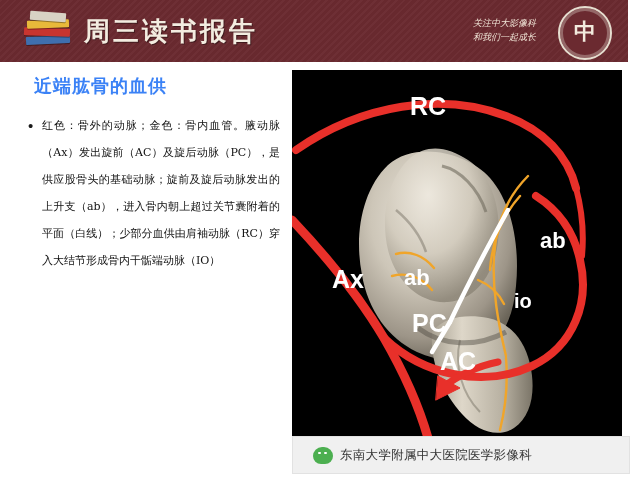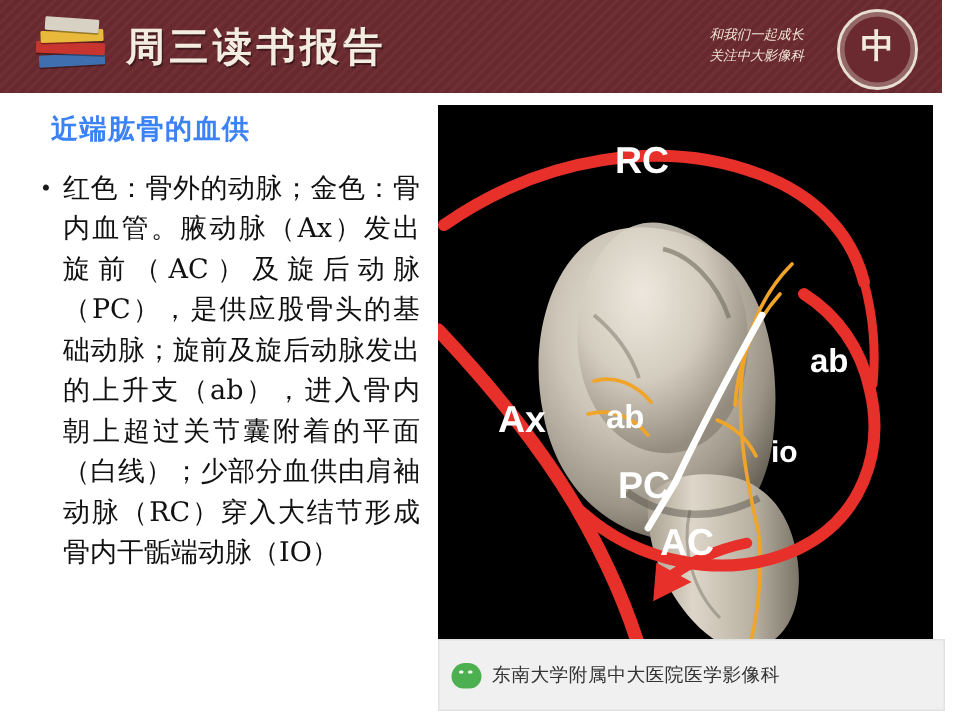--- a/index.html
+++ b/index.html
@@ -104,21 +104,21 @@
   .bullet-dot {
     flex: 0 0 auto;
     width: 14px;
     font-size: 15px;
     line-height: 27px;
     color: #1a1a1a;
   }
   .bullet-text {
     flex: 1 1 auto;
     font-family: "DejaVu Serif", serif;
-    font-size: 18px;
+    font-size: 11px;
     line-height: 27px;
     color: #111111;
     text-align: justify;
     text-justify: inter-character;
     letter-spacing: 0px;
   }
   
   .figure {
     position: absolute;
     left: 292px; top: 70px;
@@ -127,26 +127,26 @@
     background: #86efac;
     overflow: hidden;
   }
   .figure svg { display: block; }
   
   .footer {
     position: absolute;
     left: 292px;
     bottom: 6px;
     width: 338px;
-    height: 48px;
+    height: 38px;
     background: #f0f0f0;
     border: 1px solid #e2e2e2;
     display: flex;
     align-items: center;
-    padding-left: 8px;
+    padding-left: 20px;
     box-sizing: border-box;
   }
   .wechat-icon {
     flex: 0 0 auto;
     width: 20px; height: 17px;
     background: #4caf50;
     border-radius: 9px 9px 8px 8px;
     position: relative;
     margin-right: 7px;
   }
@@ -179,22 +179,22 @@
 
   <div class="header">
     <div class="header-books">
       <div class="book b1"></div>
       <div class="book b2"></div>
       <div class="book b3"></div>
       <div class="book b4"></div>
     </div>
     <div class="header-title">周三读书报告</div>
     <div class="header-subtitle">
+      <div>关注中大影像科</div>
       <div>和我们一起成长</div>
-      <div>关注中大影像科</div>
     </div>
     <div class="header-seal">中</div>
   </div>
 
   <div class="slide-title">近端肱骨的血供</div>
 
   <div class="body-block">
     <div class="bullet-row">
       <div class="bullet-dot">•</div>
       <div class="bullet-text">红色：骨外的动脉；金色：骨内血管。腋动脉（Ax）发出旋前（AC）及旋后动脉（PC），是供应股骨头的基础动脉；旋前及旋后动脉发出的上升支（ab），进入骨内朝上超过关节囊附着的平面（白线）；少部分血供由肩袖动脉（RC）穿入大结节形成骨内干骺端动脉（IO）</div>

